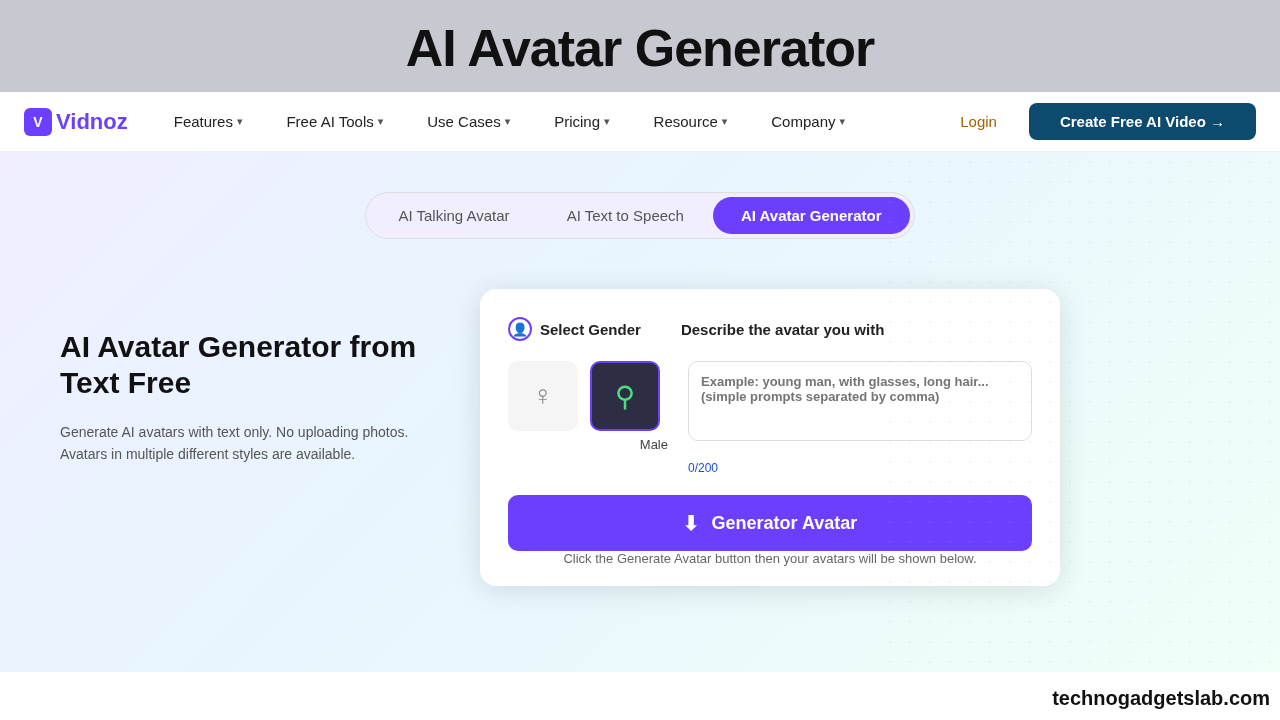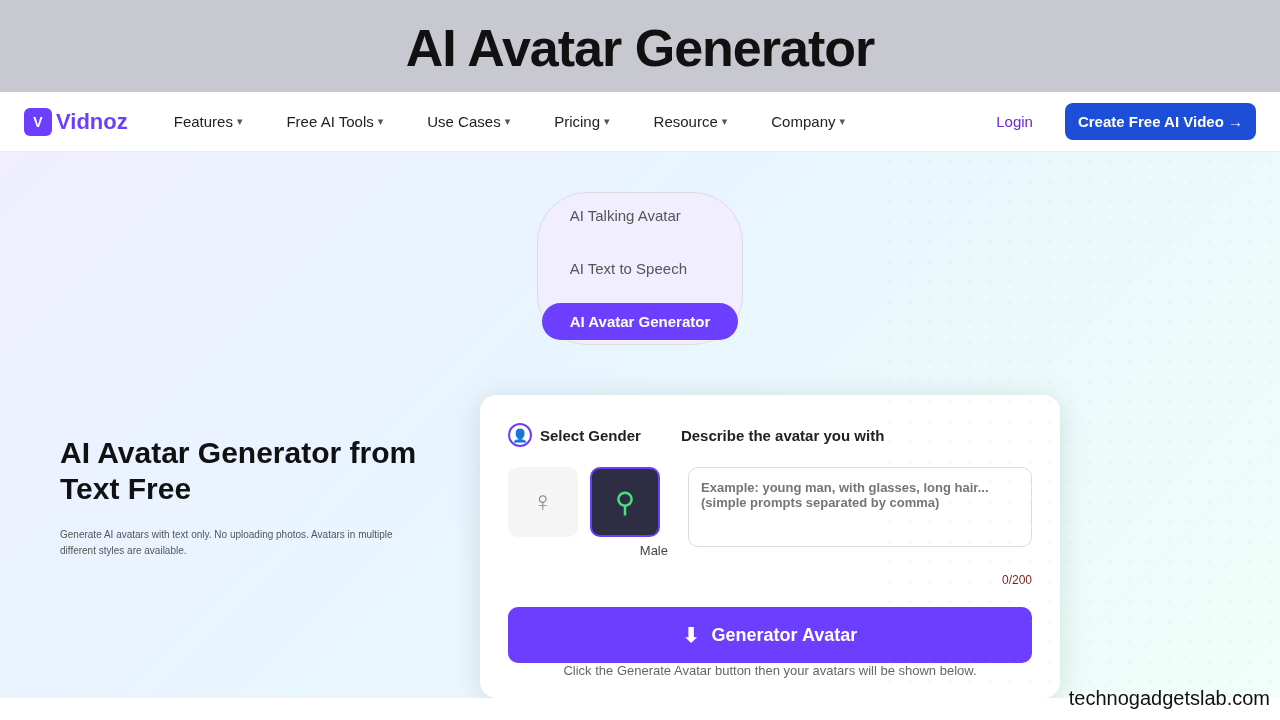--- a/index.html
+++ b/index.html
@@ -67,28 +67,28 @@
       white-space: nowrap;
     }
     .chevron { font-size: 11px; color: #555; }
     .nav-right {
       display: flex;
       align-items: center;
       gap: 16px;
     }
     .login-btn {
       font-size: 15px;
-      color: #6d28d9;
+      color: #a16207;
       cursor: pointer;
       padding: 8px 16px;
     }
     .create-btn {
-      background: #1d4ed8;
+      background: #0c4a6e;
       color: white;
-      padding: 10px 13px;
+      padding: 10px 31px;
       border-radius: 8px;
       font-size: 15px;
       font-weight: 600;
       cursor: pointer;
       display: flex;
       align-items: center;
       gap: 8px;
       white-space: nowrap;
     }
 
@@ -117,22 +117,21 @@
       display: flex;
       justify-content: center;
       padding: 40px 0 30px;
     }
     .tab-group {
       display: flex;
       background: #f0eeff;
       border: 1.5px solid #ddd;
       border-radius: 50px;
       padding: 4px;
-      gap: 16px;
-      flex-direction: column;
+      gap: 1px;
     }
     .tab {
       padding: 10px 28px;
       border-radius: 50px;
       font-size: 15px;
       color: #555;
       cursor: pointer;
       white-space: nowrap;
     }
     .tab.active {
@@ -155,21 +154,21 @@
       padding-top: 40px;
     }
     .left-col h2 {
       font-size: 30px;
       font-weight: 700;
       color: #111;
       line-height: 1.2;
       margin-bottom: 20px;
     }
     .left-col p {
-      font-size: 10px;
+      font-size: 14px;
       color: #555;
       line-height: 1.6;
     }
 
     
     .right-col {
       flex: 1;
     }
     .card {
       background: white;
@@ -243,24 +242,24 @@
       border-radius: 10px;
       padding: 12px;
       font-size: 13px;
       color: #999;
       resize: none;
       outline: none;
       font-family: inherit;
       font-weight: bold;
     }
     .char-count {
-      text-align: right;
+      text-align: left;
       font-size: 12px;
-      color: #7f1d1d;
-      margin-top: 22px;
+      color: #1d4ed8;
+      margin-top: 16px;
     }
 
     
     .card-body {
       display: flex;
       gap: 20px;
       align-items: flex-start;
     }
     .gender-col { flex: 0 0 160px; }
     .describe-col { flex: 1; }
@@ -289,21 +288,21 @@
       font-size: 13px;
       color: #666;
     }
 
     
     .watermark {
       position: fixed;
       bottom: 10px;
       right: 10px;
       font-size: 20px;
-      font-weight: 400;
+      font-weight: 700;
       color: #111;
       z-index: 100;
     }
   </style>
 </head>
 <body>
 
 <div class="top-banner">
   <h1>AI Avatar Generator</h1>
 </div>

